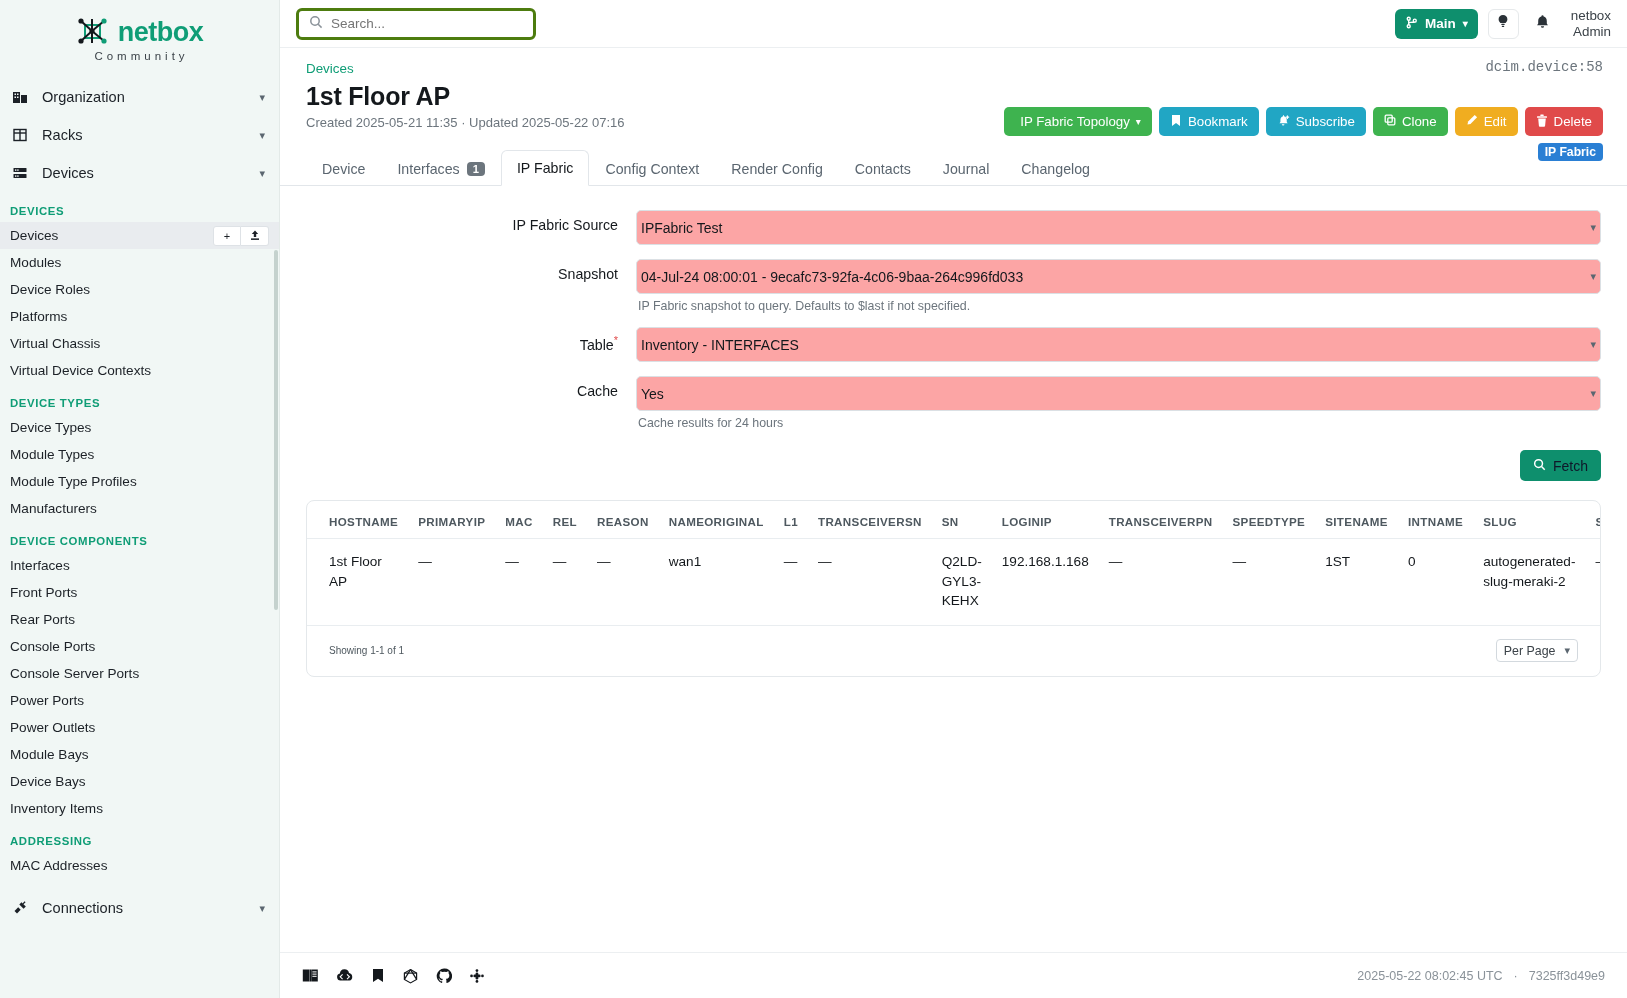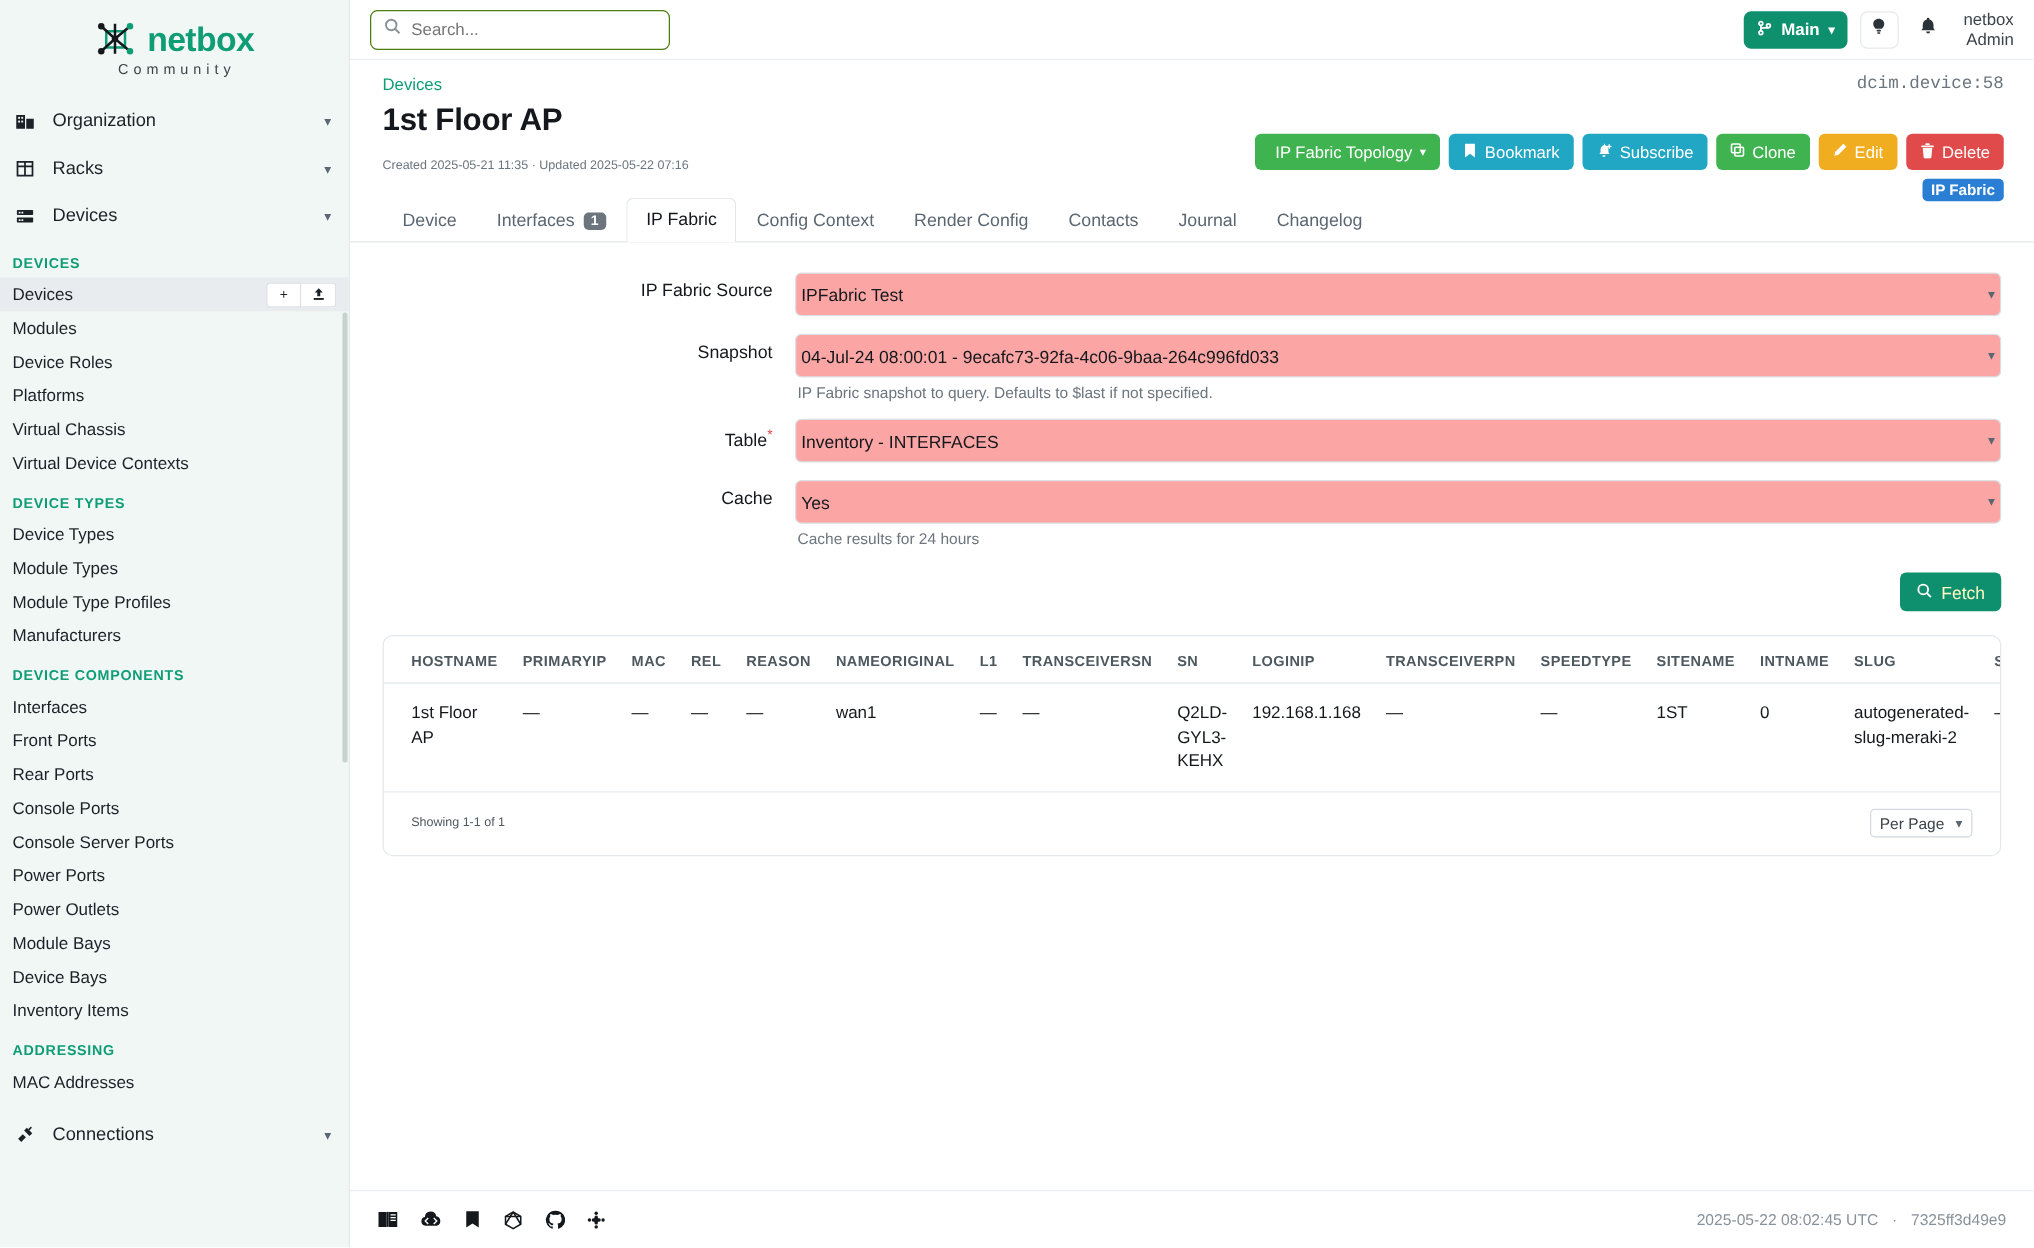--- a/index.html
+++ b/index.html
@@ -66,21 +66,21 @@
 
   
   .main { flex: 1; display: flex; flex-direction: column; min-width: 0; background: #fff; position: relative; }
 
   .topbar {
     height: 48px; display: flex; align-items: center;
     padding: 0 16px 0 16px; border-bottom: 1px solid #eceff1; gap: 10px;
     background: #fff; flex: 0 0 48px;
   }
   .search-box {
-    width: 240px; height: 32px; border: 1px solid #4d7c0f; border-radius: 6px;
+    width: 240px; height: 32px; border: 3px solid #4d7c0f; border-radius: 6px;
     display: flex; align-items: center; gap: 8px; padding: 0 10px;
     background: #fff;
   }
   .search-box input {
     border: none; outline: none; font-size: 13.5px; color: #7a8288;
     font-family: "Liberation Sans", sans-serif; width: 100%; background: transparent;
   }
   .spacer { flex: 1; }
   .branch-btn {
     height: 30px; background: #0e8f6d; color: #fff; border-radius: 6px;
@@ -104,21 +104,21 @@
   .crumb-row { padding: 11px 26px 0 26px; }
   .crumb { font-size: 13.4px; color: #0f9d76; cursor: pointer; }
   .obj-id {
     position: absolute; right: 24px; top: 11px;
     font-size: 14px; color: #6c757d;
     font-family: "Liberation Mono", monospace;
   }
 
   .title-row { padding: 5px 26px 0 26px; position: relative; }
   .page-title { font-size: 25px; font-weight: 700; color: #14181c; letter-spacing: -0.2px; }
-  .meta { font-size: 10px; color: #6c757d; margin-top: 16px; }
+  .meta { font-size: 13px; color: #6c757d; margin-top: 4px; }
 
   .actions {
     position: absolute; right: 24px; top: 30px;
     display: flex; gap: 7px; align-items: center;
   }
   .btn {
     height: 29px; border-radius: 5px; display: flex; align-items: center;
     gap: 6px; padding: 0 11px; font-size: 13.3px; color: #fff;
     cursor: pointer; white-space: nowrap; border: none;
     font-family: "Liberation Sans", sans-serif;
@@ -167,21 +167,21 @@
     height: 35px; border: 1px solid #dbe0e4; border-radius: 5px;
     background: #fca5a5; display: flex; align-items: center;
     padding: 0 4px; font-size: 14px; color: #14181c; cursor: pointer;
   }
   .select-ctl .val { flex: 1; }
   .help {
     font-size: 12.4px; color: #6c757d; margin-top: 5px; padding-left: 2px;
   }
   .fetch-row { display: flex; justify-content: flex-end; padding: 6px 26px 0 26px; }
   .fetch-btn {
-    background: #0e8f6d; color: #fef9c3; height: 31px; border-radius: 5px;
+    background: #0e8f6d; color: #0f172a; height: 31px; border-radius: 5px;
     display: flex; align-items: center; gap: 7px; padding: 0 13px;
     font-size: 14px; cursor: pointer; border: none;
     font-family: "Liberation Sans", sans-serif;
   }
 
   
   .card {
     margin: 19px 26px 0 26px; border: 1px solid #e4e8eb;
     border-radius: 8px; background: #fff; overflow: hidden;
   }

